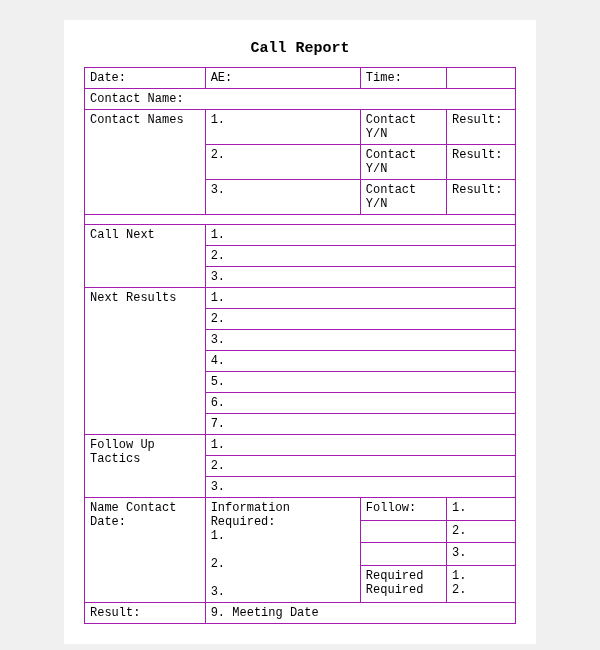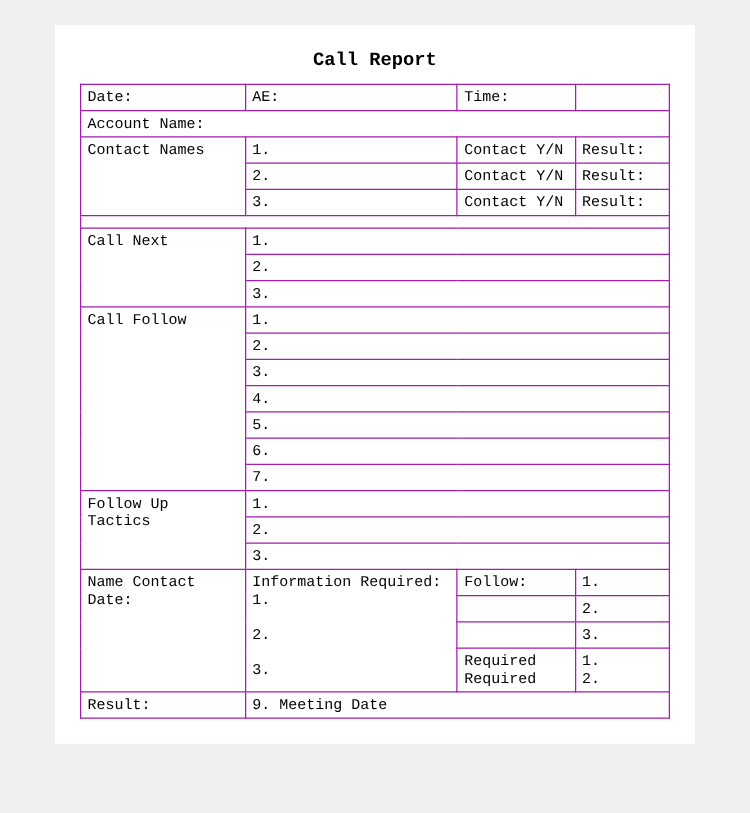--- a/index.html
+++ b/index.html
@@ -11,21 +11,21 @@
       background: #f0f0f0;
       display: flex;
       justify-content: center;
       align-items: flex-start;
       padding: 20px;
       font-family: 'Courier New', Courier, monospace;
       font-size: 12px;
     }
     .page {
       background: #fff;
-      width: 512px;
+      width: 472px;
       padding: 20px 20px 20px 20px;
     }
     .title {
       text-align: center;
       font-size: 15px;
       font-weight: bold;
       margin-bottom: 10px;
       font-family: 'Courier New', Courier, monospace;
     }
     table {
@@ -50,21 +50,21 @@
 
     <tbody>
         <tr>
       <td style="width:28%">Date:</td>
       <td style="width:36%">AE:</td>
       <td style="width:20%">Time:</td>
       <td style="width:16%"></td>
     </tr>
 
     <tr>
-      <td colspan="4">Account Name:</td>
+      <td colspan="4">Contact Name:</td>
     </tr>
 
     <tr>
       <td rowspan="3">Contact Names</td>
       <td>1.</td>
       <td>Contact Y/N</td>
       <td>Result:</td>
     </tr>
 
     <tr>
@@ -88,21 +88,21 @@
       <td colspan="3">1.</td>
     </tr>
     <tr>
       <td colspan="3">2.</td>
     </tr>
     <tr>
       <td colspan="3">3.</td>
     </tr>
 
     <tr>
-      <td rowspan="7">Call Follow</td>
+      <td rowspan="7">Next Results</td>
       <td colspan="3">1.</td>
     </tr>
     <tr>
       <td colspan="3">2.</td>
     </tr>
     <tr>
       <td colspan="3">3.</td>
     </tr>
     <tr>
       <td colspan="3">4.</td>

